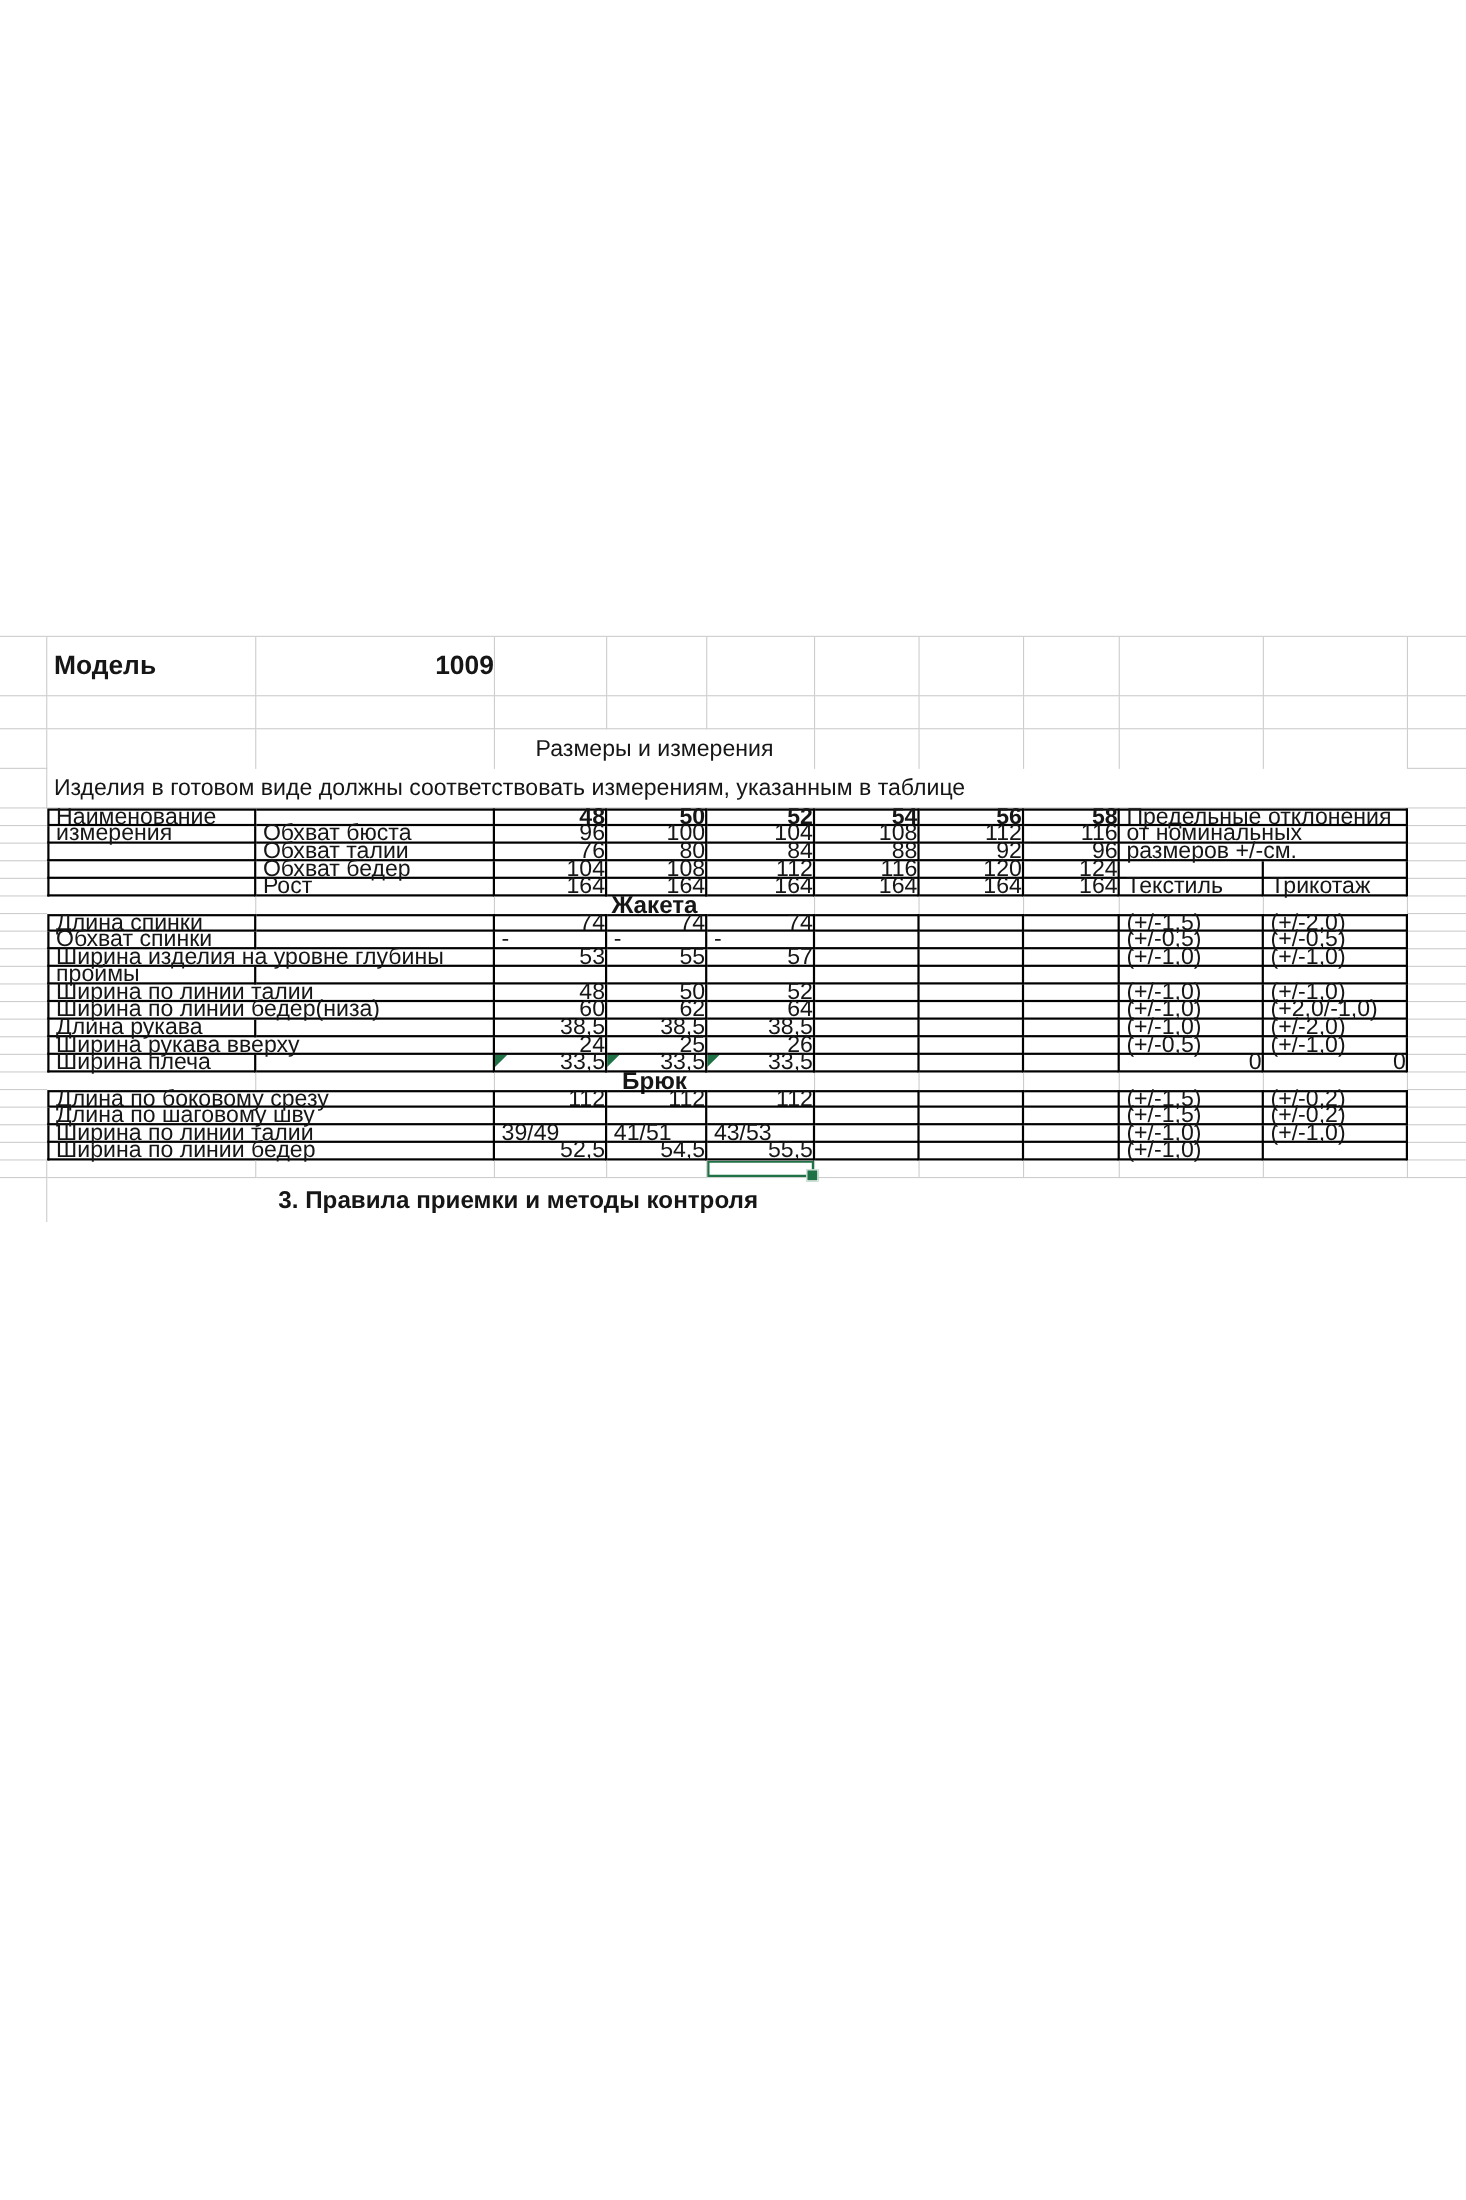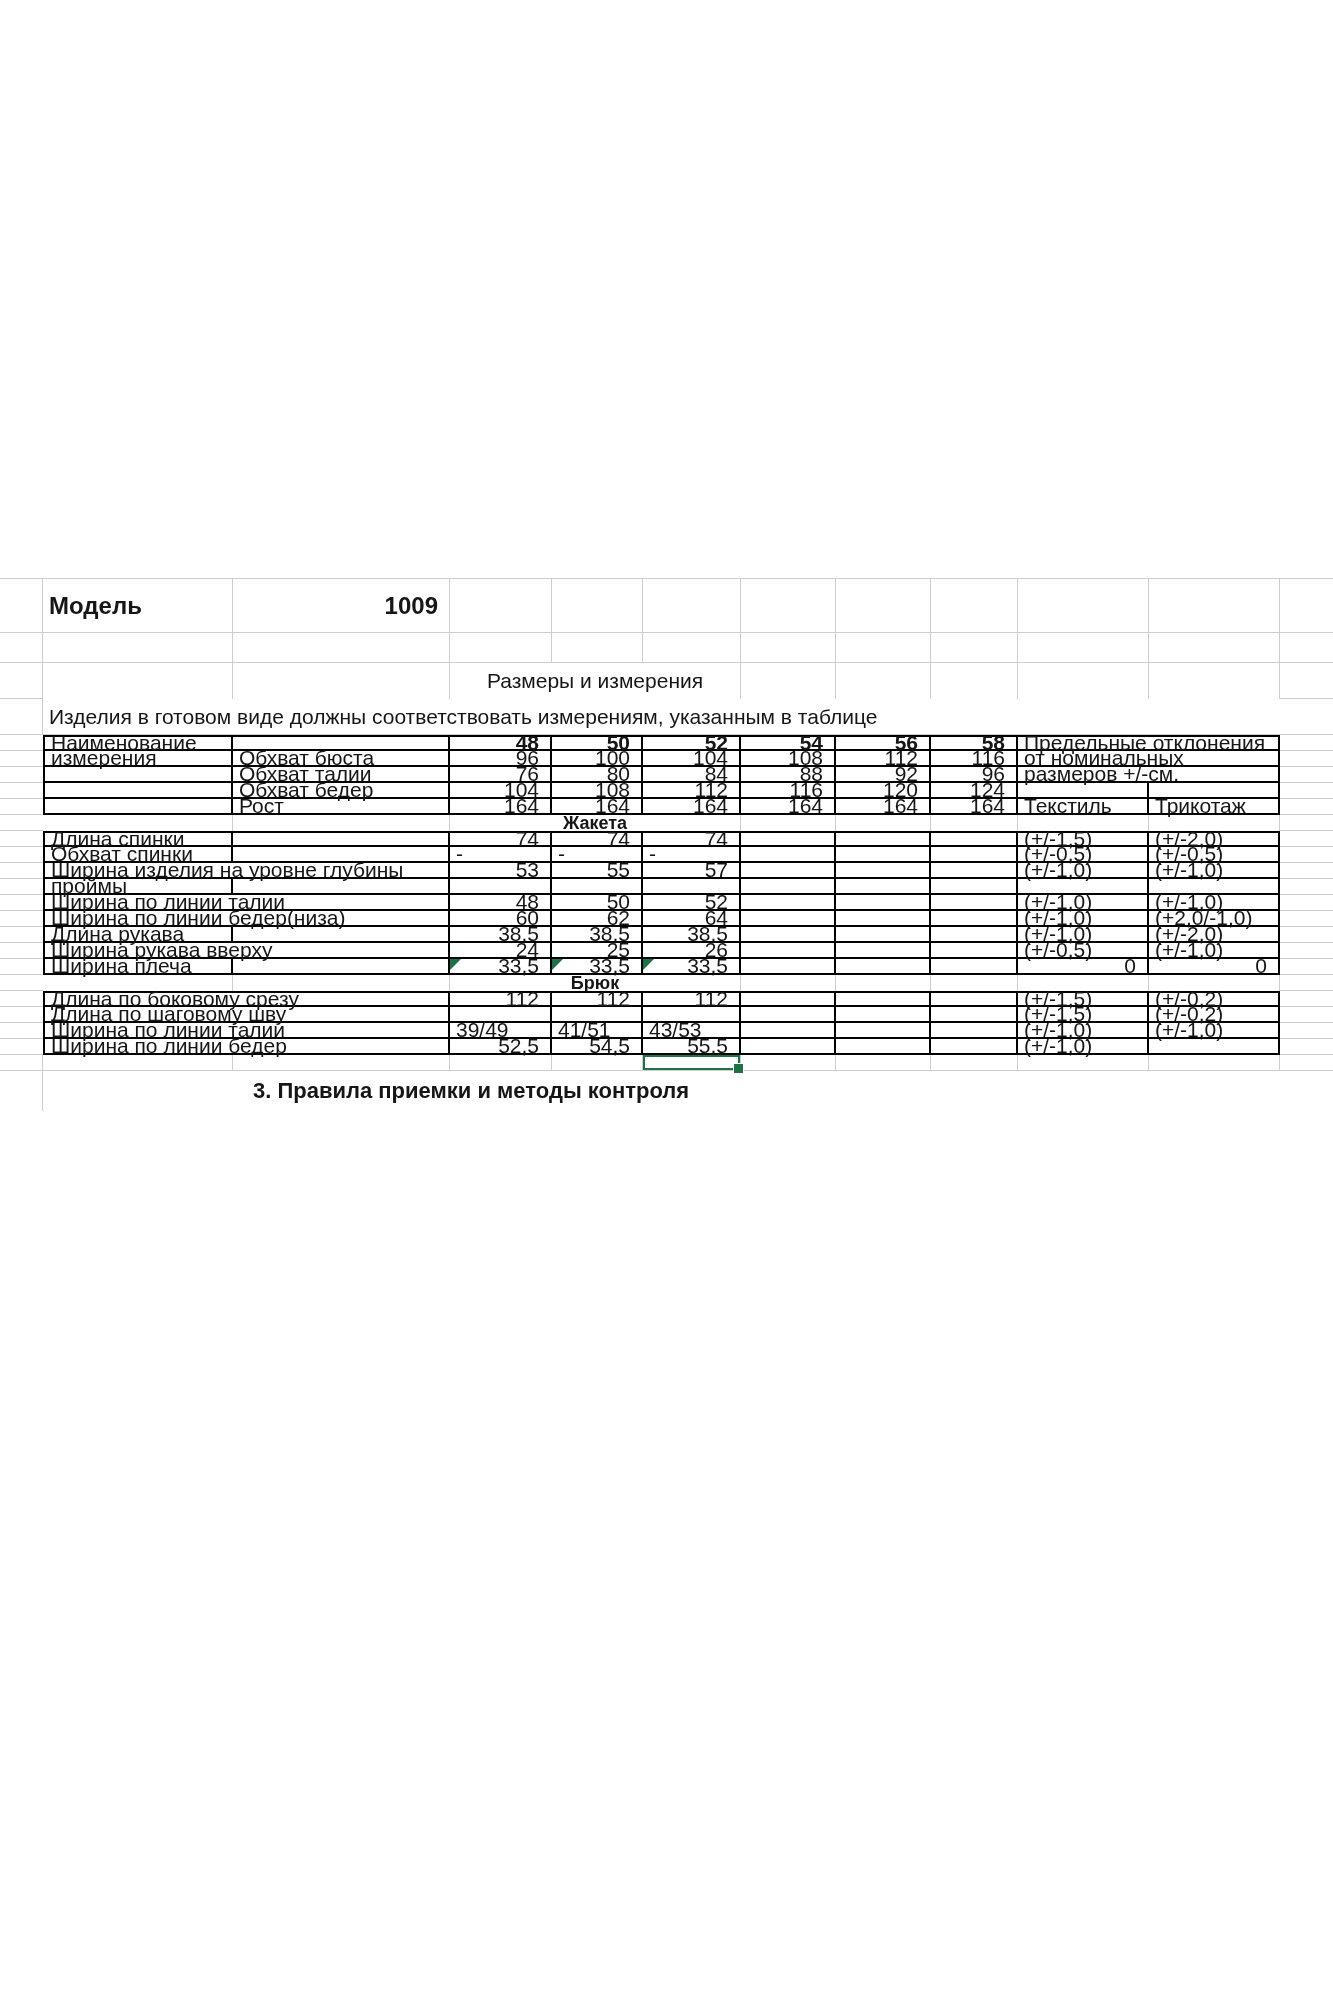--- a/index.html
+++ b/index.html
@@ -31,26 +31,26 @@
   .cs{width:43px}      
   .ca{width:190px}     
   .cb{width:217px}     
   .cab{width:407px}    
   .c48{width:102px}.c50{width:91px}.c52{width:98px}
   .cce{width:291px}    
   .c54{width:95px}.c56{width:95px}.c58{width:87px}
   .ci{width:131px}.cj{width:131px}
   .cm{width:53px}      
   
-  .num{justify-content:flex-end;padding-right:11px;}
+  .num{justify-content:flex-end;padding-right:0;}
   .lft{justify-content:flex-start;padding-left:6px;}
   .ctr{justify-content:center;}
   .bold{font-weight:bold;}
   .big{font-size:24px;font-weight:bold;}
-  .sect{font-size:18px;font-weight:bold;}
+  .sect{font-size:22px;font-weight:bold;}
   .rel{position:relative;}
   .flag{position:absolute;top:0;left:0;width:0;height:0;
         border-top:11px solid var(--green);border-right:11px solid transparent;}
   .selcell{box-shadow:inset 0 0 0 2px var(--green);}
   .handle{position:absolute;right:-4px;bottom:-4px;width:9px;height:9px;
           background:var(--green);border:1px solid #fff;z-index:3;}
   .foot{font-size:22px;font-weight:bold;padding-left:210px;}
 </style>
 </head>
 <body>

